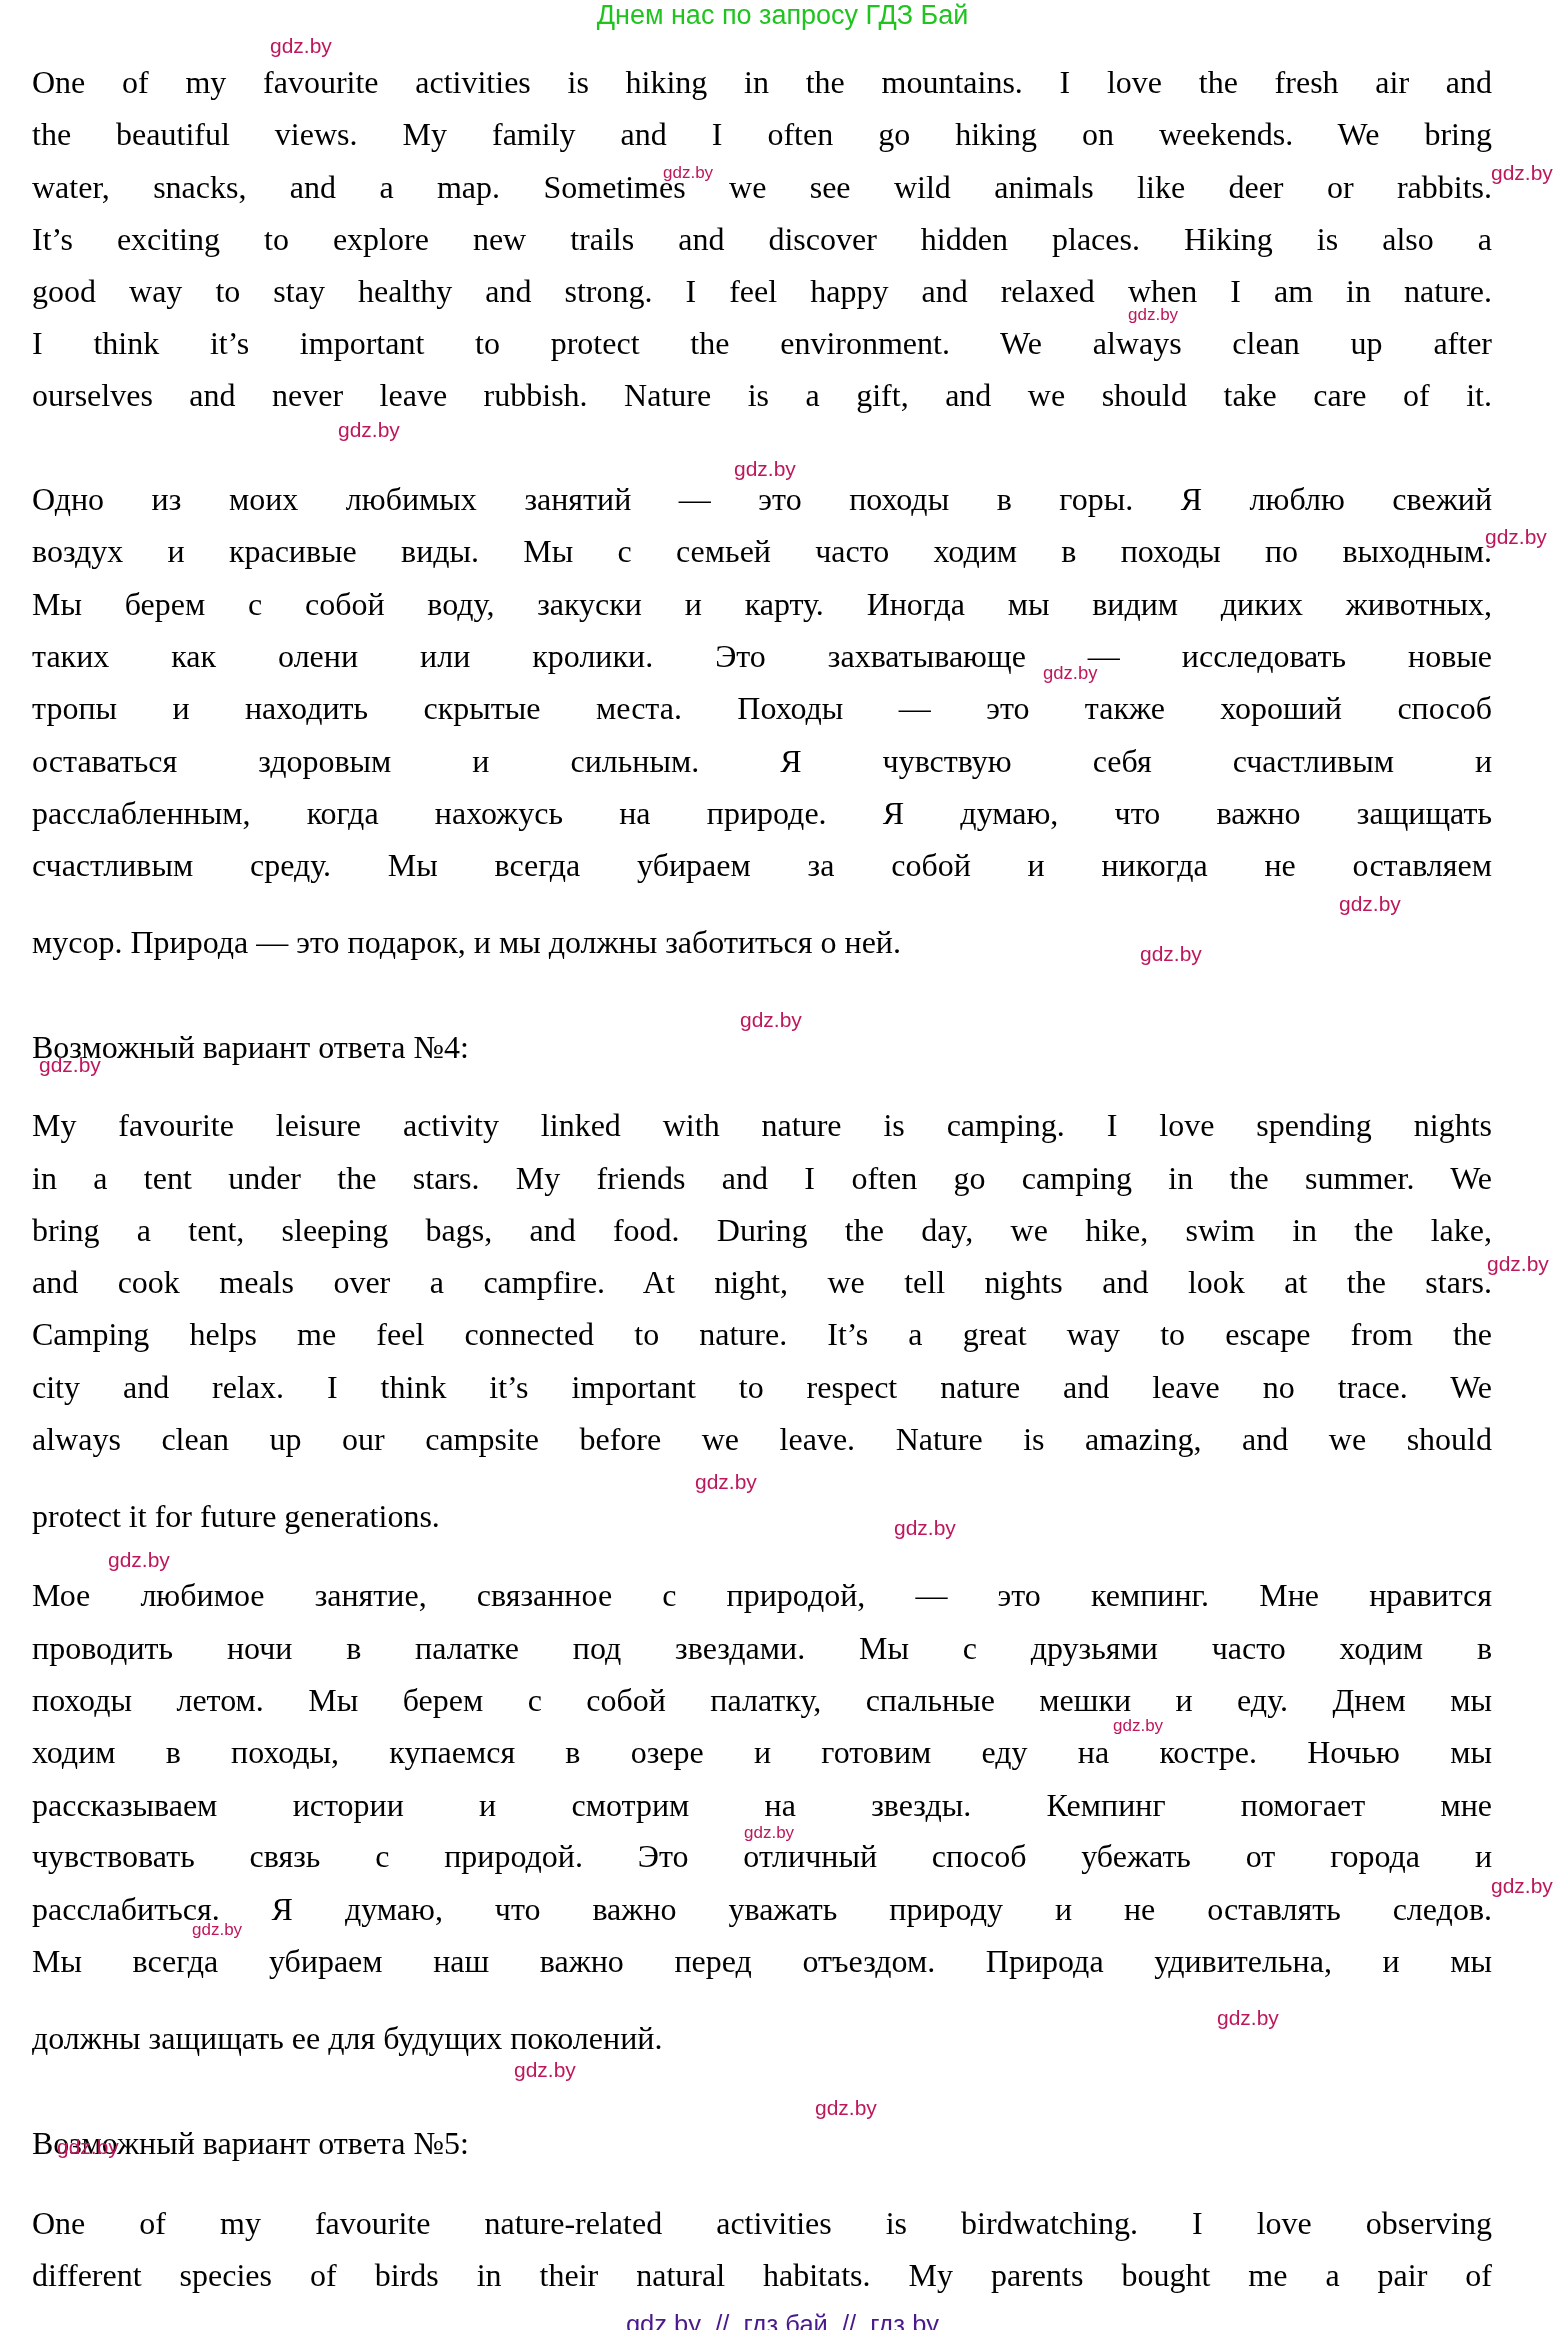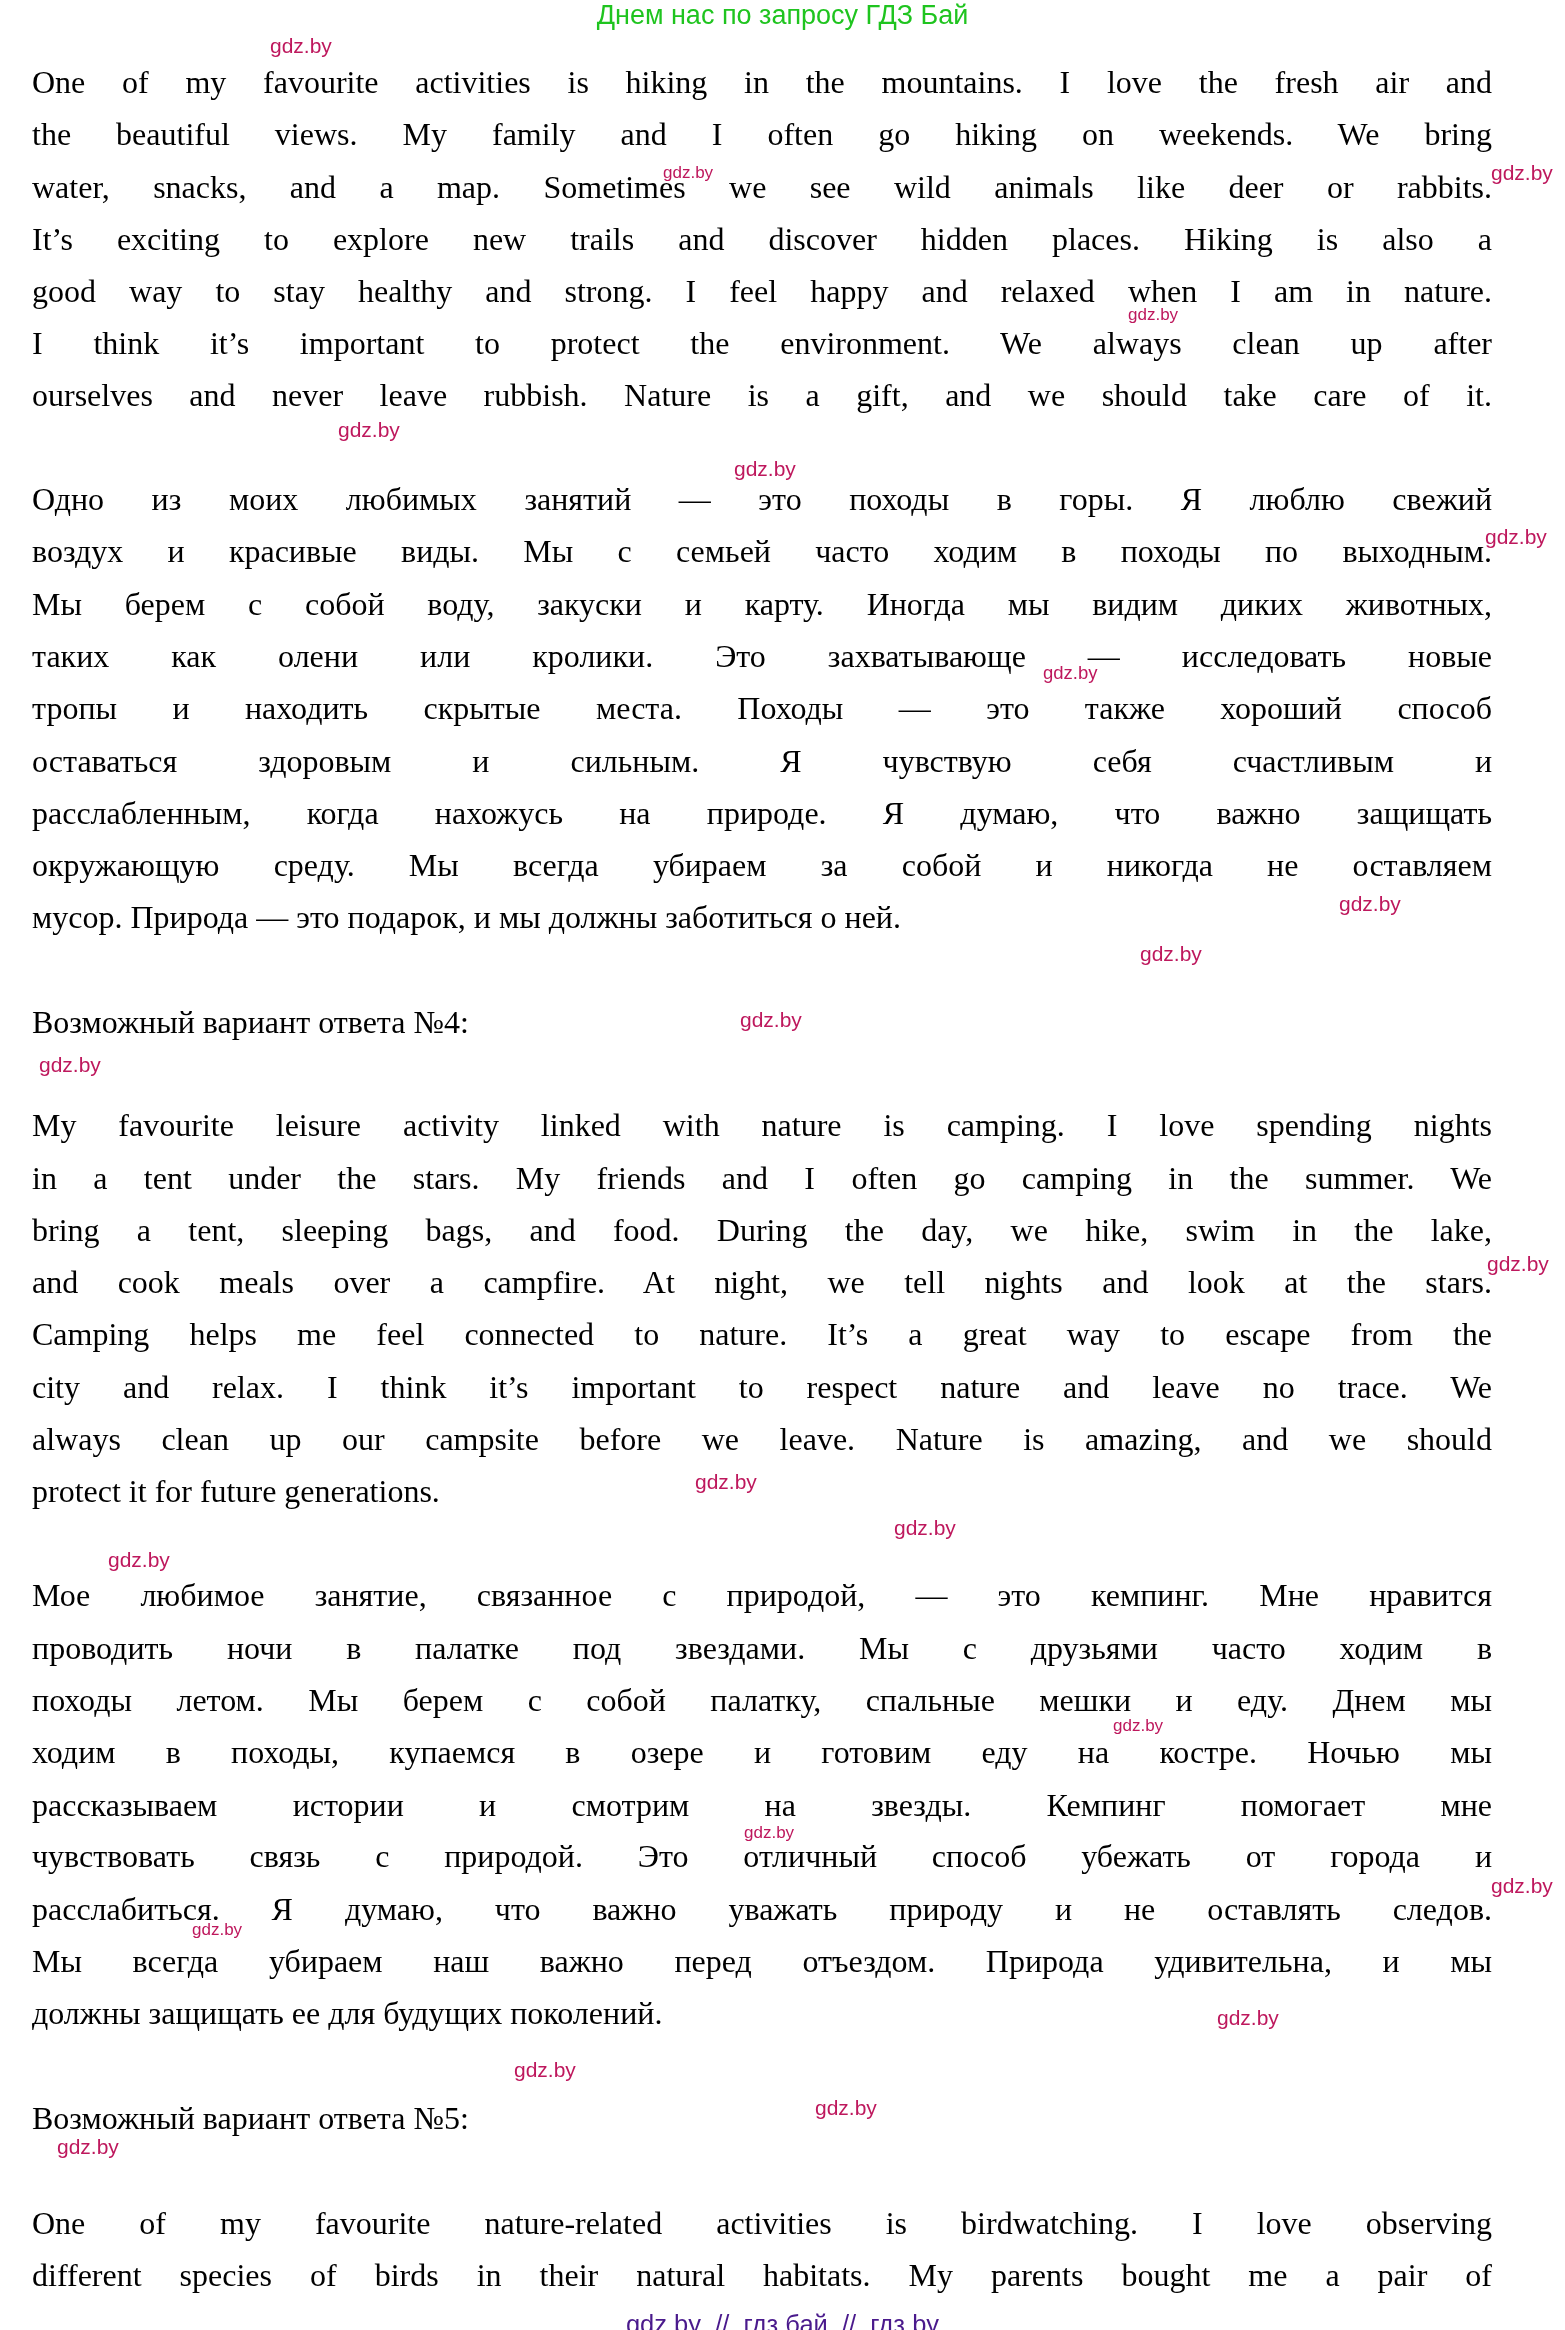--- a/index.html
+++ b/index.html
@@ -13,21 +13,21 @@
     position: absolute; left: 0; width: 1565px; top: 2309px; height: 31px;
     text-align: center; font-family: "Liberation Sans", sans-serif;
     font-size: 25.5px; line-height: 31px; color: #4a1a8c; white-space: pre;
   }
   .ln {
     position: absolute; left: 32px; width: 1460px; height: 53px;
     font-family: "Liberation Serif", serif; font-size: 32px; line-height: 53px;
     color: #000; white-space: nowrap;
     text-align: justify; text-align-last: justify;
   }
-  .ln.last { text-align: left; text-align-last: left; }
+  .ln.last { text-align: left; text-align-last: left; margin-top: 25px; }
   .wm {
     position: absolute; font-family: "Liberation Sans", sans-serif;
     font-size: 21px; line-height: 23px; color: #be185d; white-space: nowrap;
   }
 </style>
 </head>
 <body>
 
 <div class="hdr">Днем нас по запросу ГДЗ Бай</div>
 
@@ -42,21 +42,21 @@
 </div>
 
 <div>
   <div class="ln" style="top:473px">Одно из моих любимых занятий — это походы в горы. Я люблю свежий</div>
   <div class="ln" style="top:525px">воздух и красивые виды. Мы с семьей часто ходим в походы по выходным.</div>
   <div class="ln" style="top:578px">Мы берем с собой воду, закуски и карту. Иногда мы видим диких животных,</div>
   <div class="ln" style="top:630px">таких как олени или кролики. Это захватывающе — исследовать новые</div>
   <div class="ln" style="top:682px">тропы и находить скрытые места. Походы — это также хороший способ</div>
   <div class="ln" style="top:735px">оставаться здоровым и сильным. Я чувствую себя счастливым и</div>
   <div class="ln" style="top:787px">расслабленным, когда нахожусь на природе. Я думаю, что важно защищать</div>
-  <div class="ln" style="top:839px">окружающую среду. Мы всегда убираем за собой и никогда не оставляем</div>
+  <div class="ln" style="top:839px">счастливым среду. Мы всегда убираем за собой и никогда не оставляем</div>
   <div class="ln last" style="top:891px">мусор. Природа — это подарок, и мы должны заботиться о ней.</div>
 </div>
 
 <div class="ln last" style="top:996px">Возможный вариант ответа №4:</div>
 
 <div>
   <div class="ln" style="top:1099px">My favourite leisure activity linked with nature is camping. I love spending nights</div>
   <div class="ln" style="top:1152px">in a tent under the stars. My friends and I often go camping in the summer. We</div>
   <div class="ln" style="top:1204px">bring a tent, sleeping bags, and food. During the day, we hike, swim in the lake,</div>
   <div class="ln" style="top:1256px">and cook meals over a campfire. At night, we tell nights and look at the stars.</div>

